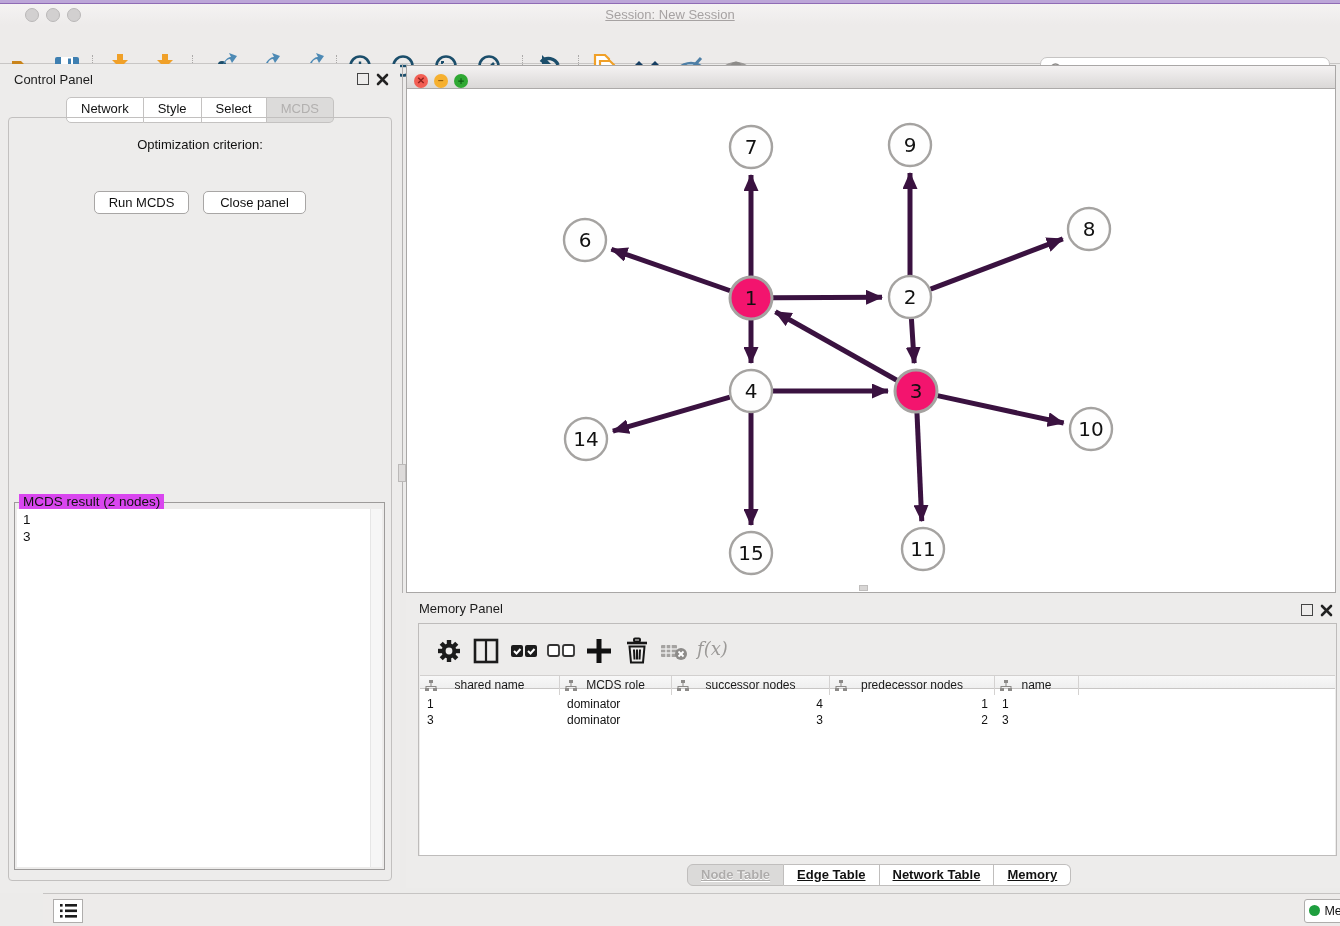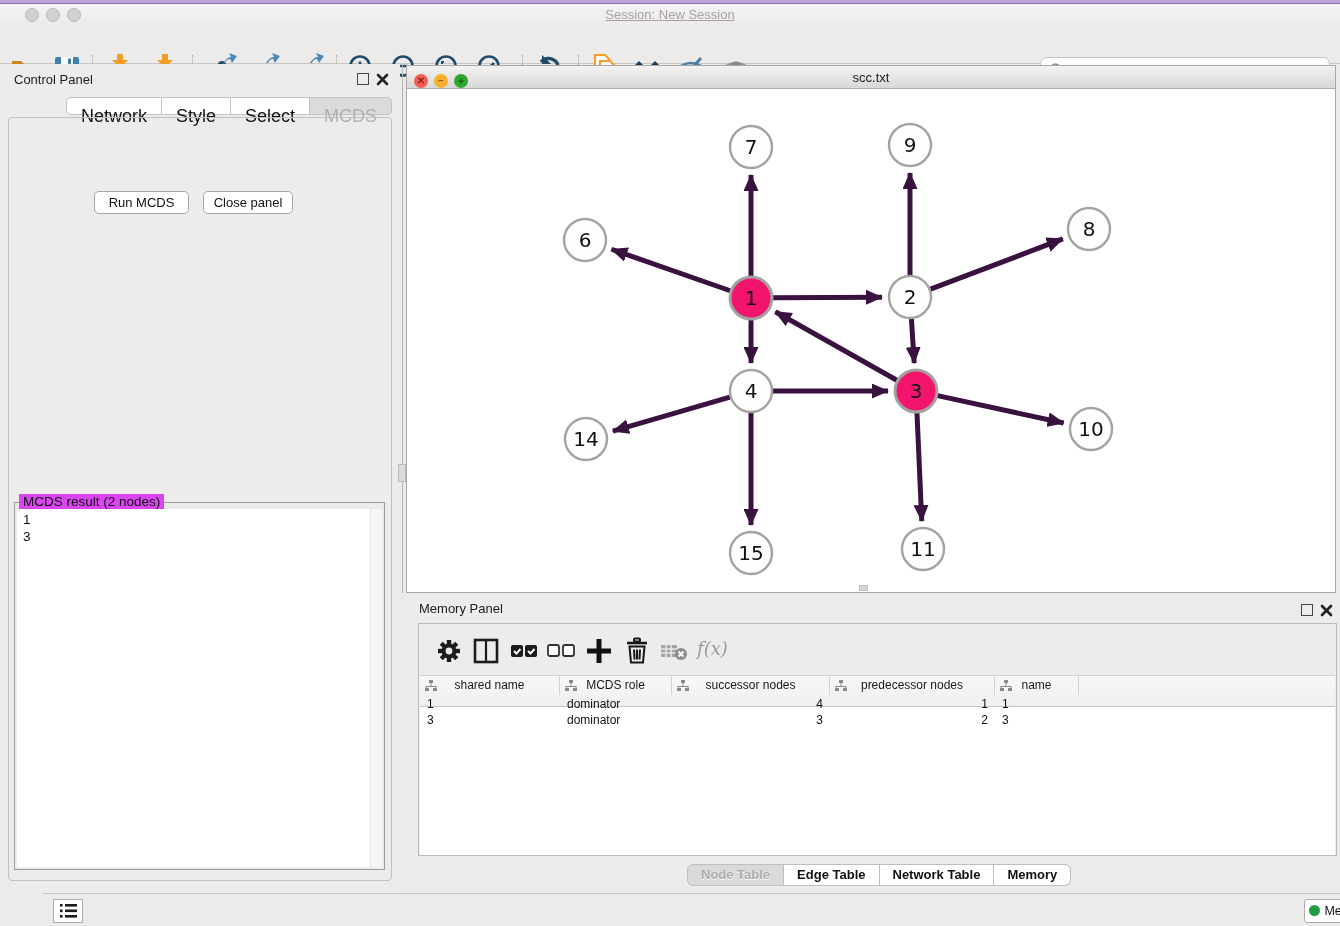--- a/index.html
+++ b/index.html
@@ -22,31 +22,31 @@
   #search-box svg { position:absolute; left:8px; top:4px; }
 
   
   #control-panel { left:0; top:64px; width:400px; height:829px; background:#EDECEB; }
   #cp-title { left:14px; top:8px; font-size:13px; color:#1c1c1c; }
   .panel-btns { position:absolute; top:9px; display:flex; gap:7px; }
   #cp-btns { left:357px; }
   .float-icon { width:12px; height:12px; border:1.5px solid #444; display:inline-block; }
   .tabs-row { position:absolute; display:flex; }
   #cp-tabs { left:78px; top:33px; }
-  .tab { height:18px; line-height:20px; padding:8px 14px; background:#fff; border:1px solid #C4C2C1; border-left:none; font-size:18px; color:#111; }
+  .tab { height:26px; line-height:20px; padding:1px 14px; background:#fff; border:1px solid #C4C2C1; border-left:none; font-size:13px; color:#111; }
   .tab:first-child { border-left:1px solid #C4C2C1; border-radius:5px 0 0 5px; }
   .tab:last-child { border-radius:0 5px 5px 0; }
   .tab.selected { background:#DCDBDA; color:#B2B0AF; }
   #cp-box { left:8px; top:53px; width:384px; height:764px; border:1px solid #C2C0BF; border-radius:4px; }
   #opt-label { left:0; top:73px; width:400px; text-align:center; font-size:13px; color:#111; }
   #opt-select { left:44px; top:94px; width:308px; height:23px; background:#fff; border:1px solid #A8A6A5; border-radius:4px; font-size:13px; color:#111; line-height:21px; padding-left:10px; }
   #opt-select .stepper { position:absolute; right:7px; top:3px; color:#555; font-size:8px; line-height:8px; text-align:center; }
   .cp-button { position:absolute; top:127px; height:23px; background:#fff; border:1px solid #A8A6A5; border-radius:5px; font-size:13px; color:#111; text-align:center; line-height:21px; }
   #run-btn { left:94px; width:95px; }
-  #close-btn { left:203px; width:90px; }
+  #close-btn { left:203px; width:103px; }
   #result-box { left:14px; top:438px; width:371px; height:368px; border:1px solid #9D9B9A; }
   #result-legend { position:absolute; left:4px; top:-9px; background:#d946ef; padding:0 4px; font-size:13.5px; color:#111; }
   #result-inner { position:absolute; left:2px; top:6px; width:365px; height:358px; background:#fff; }
   #result-scroll { position:absolute; right:0; top:0; width:12px; height:100%; background:#F6F6F6; border-left:1px solid #E6E6E6; }
   #result-text { position:absolute; left:6px; top:2px; font-size:13.5px; color:#111; line-height:17px; white-space:pre-line; }
 
   
   #v-split { left:402px; top:64px; width:1px; height:529px; background:#B4B2B1; }
   #v-handle { left:398px; top:464px; width:8px; height:18px; background:#DDDBDA; border:1px solid #BBB9B8; }
 
@@ -60,26 +60,26 @@
   #net-grip { left:452px; top:519px; width:9px; height:6px; background:#D8D6D5; border:1px solid #C0BEBD; }
 
   
   #table-panel { left:406px; top:595px; width:934px; height:293px; background:#EDECEB; }
   #tp-title { left:13px; top:6px; font-size:13px; color:#1c1c1c; }
   #tp-btns { left:895px; }
   #tp-box { left:12px; top:28px; width:919px; height:233px; border:1px solid #BEBCBB; background:#EDECEB; }
   .tt-icon { position:absolute; top:12px; width:30px; height:30px; }
   #fx-icon { font-family:"DejaVu Serif", serif; font-style:italic; font-size:18px; color:#9B9997; }
   #data-table { position:absolute; left:1px; top:51px; width:915px; height:180px; background:#fff; overflow:hidden; }
-  #thead-row { position:absolute; left:0; top:0; height:32px; width:915px; background:linear-gradient(#F8F8F8,#EFEFEF); border-top:1px solid #D2D0CF; border-bottom:1px solid #C8C6C5; }
+  #thead-row { position:absolute; left:0; top:0; height:14px; width:915px; background:linear-gradient(#F8F8F8,#EFEFEF); border-top:1px solid #D2D0CF; border-bottom:1px solid #C8C6C5; }
   .th { position:absolute; top:0; height:19px; border-right:1px solid #D4D2D1; font-size:12px; color:#1a1a1a; text-align:center; line-height:18px; }
   .th svg { position:absolute; left:5px; top:4px; }
   .td { position:absolute; height:16px; font-size:12px; color:#111; line-height:16px; padding:0 7px; }
   #tp-tabs { top:269px; }
-  .tab2 { height:22px; line-height:20px; padding:0 13px; background:#fff; border:1px solid #C0BEBD; border-left:none; font-size:13px; color:#111; font-weight:bold; }
+  .tab2 { height:22px; line-height:20px; padding:0 13px; background:#fff; border:1px solid #C0BEBD; border-left:none; font-size:13px; color:#111; font-weight:bold;text-decoration:underline; }
   .tab2:first-child { border-left:1px solid #C0BEBD; border-radius:6px 0 0 6px; }
   .tab2:last-child { border-radius:0 6px 6px 0; }
   .tab2.selected { background:#DBDAD9; color:#AEACAB; text-shadow:0 1px 0 #fff; }
 
   
   #statusbar { left:0; top:893px; width:1340px; height:33px; background:#EDEBEA; border-top:1px solid #C6C4C3;margin-left:43px; }
   #list-btn { left:10px; top:5px; width:30px; height:24px; background:#fff; border:1px solid #AFADAC; }
   #memory-btn { left:1261px; top:5px; width:71px; height:24px; background:#fff; border:1px solid #AFADAC; border-radius:3px; font-size:12.5px; color:#111; text-align:center; line-height:22px; }
   #memory-btn .dot { display:inline-block; width:11px; height:11px; border-radius:50%; background:#1E9E3E; margin-right:4px; vertical-align:-1px; }
 </style>
@@ -246,41 +246,41 @@
           </g>
         </svg>
     </div>
     <div id="cp-tabs" class="tabs-row" style="left: 66px;">
         <div class="tab">Network</div>
         <div class="tab">Style</div>
         <div class="tab">Select</div>
         <div class="tab selected">MCDS</div>
       </div>
     <div id="cp-box" class="abs"></div>
+    <div id="opt-label" class="abs">Optimization criterion:</div>
     <div id="run-btn" class="cp-button">Run MCDS</div>
     <div id="close-btn" class="cp-button">Close panel</div>
     <div id="result-box" class="abs">
       <div id="result-legend">MCDS result (2 nodes)</div>
       <div id="result-inner">
         <div id="result-text">1
 3</div>
         <div id="result-scroll"></div>
       </div>
     </div>
   </div>
 
   <div id="v-split" class="abs"></div>
   <div id="v-handle" class="abs"></div>
 
   <div id="net-window" class="abs">
     <div id="net-titlebar" class="abs">
       <div id="net-lights" class="abs">
         <span class="tl" style="background:#F25E53;color:#90201C">✕</span><span class="tl" style="background:#F6B02F;color:#985F09">−</span><span class="tl" style="background:#2FA833;color:#0E5D14">＋</span>
       </div>
-      <div id="net-title" class="abs">scc.txt</div>
     </div>
     <svg id="graph-svg" width="928" height="503">
       <defs>
         <marker id="arrow" viewBox="0 0 3.4 3" markerWidth="3.4" markerHeight="3" refX="3.2" refY="1.5" orient="auto">
           <path d="M0,0 L3.4,1.5 L0,3 z" fill="#3A1240"></path>
         </marker>
       </defs>
       <g id="edge-layer">
           <line x1="344" y1="187" x2="344" y2="86" stroke="#3A1240" stroke-width="5" marker-end="url(#arrow)"></line>
           <line x1="323.23121807335133" y1="201.7434376400866" x2="204.43299517937103" y2="160.23562482170794" stroke="#3A1240" stroke-width="5" marker-end="url(#arrow)"></line>

